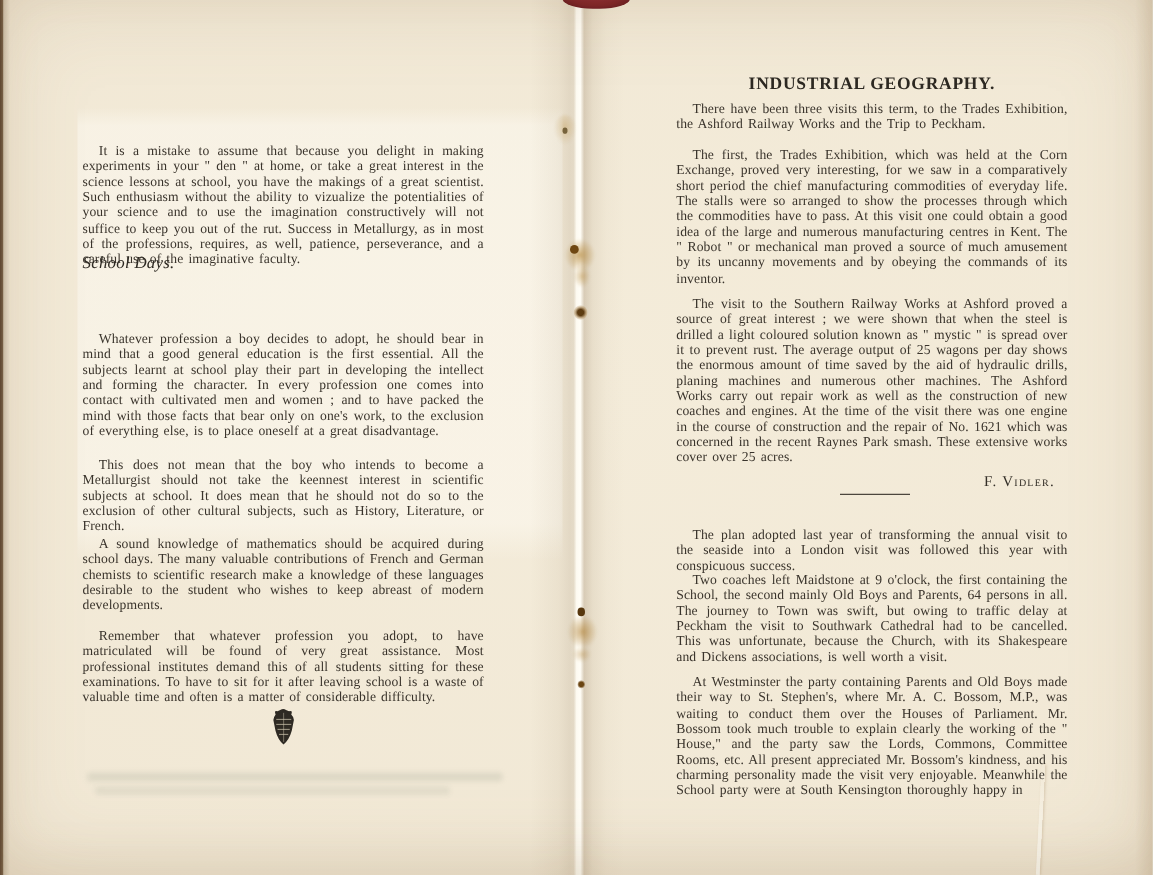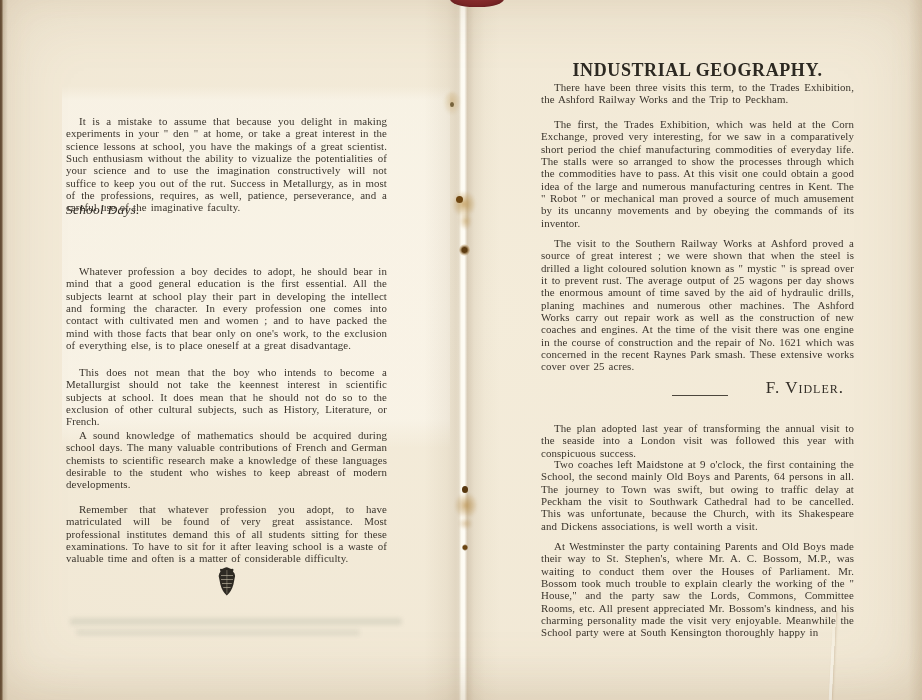--- a/index.html
+++ b/index.html
@@ -13,23 +13,23 @@
     box-shadow: inset 0 0 70px rgba(155,125,85,0.20), inset 0 -12px 35px rgba(155,125,85,0.10); }
 
   
   .para { position:absolute; margin:0; text-align:justify; font-size:10.9px;
     line-height:12.35px; word-spacing:1.2px; letter-spacing:0.1px; text-indent:13px; }
   .col-l { left:66px; width:321px;margin-top:41px; }
   .col-r { left:541px; width:313px; }
   .section-heading { position:absolute; left:66px; top:202px; margin:0;
     font-size:13.5px; font-weight:normal; font-style:italic; letter-spacing:0.2px; color:#2e2a23; }
   .article-title { position:absolute; left:541px; width:313px; margin:0; text-align:center;
-    font-size:18px; font-weight:bold; letter-spacing:0.6px; color:#2d2922; }
+    font-size:14px; font-weight:bold; letter-spacing:0.6px; color:#2d2922; }
   .byline { position:absolute; left:541px; width:303px; text-align:right;
-    font-size:17px; font-variant:small-caps; letter-spacing:1px; color:#332e27; }
+    font-size:12px; font-variant:small-caps; letter-spacing:1px; color:#332e27; }
   .rule { position:absolute; left:672px; top:395px; width:56px; height:1.4px; background:#4c463d; }
 
   
   .lp-bg { position:absolute; left:62px; top:86px; width:388px; height:362px; z-index:0;
     background:linear-gradient(180deg, rgba(253,250,242,0) 0%, rgba(253,250,242,0.5) 4%,
       rgba(253,250,242,0.5) 92%, rgba(253,250,242,0) 100%); }
   .para, .section-heading, .article-title, .byline, .rule { z-index:1; }
 
   
   .gutter { position:absolute; left:424px; top:0; width:76px; height:700px; z-index:4;

